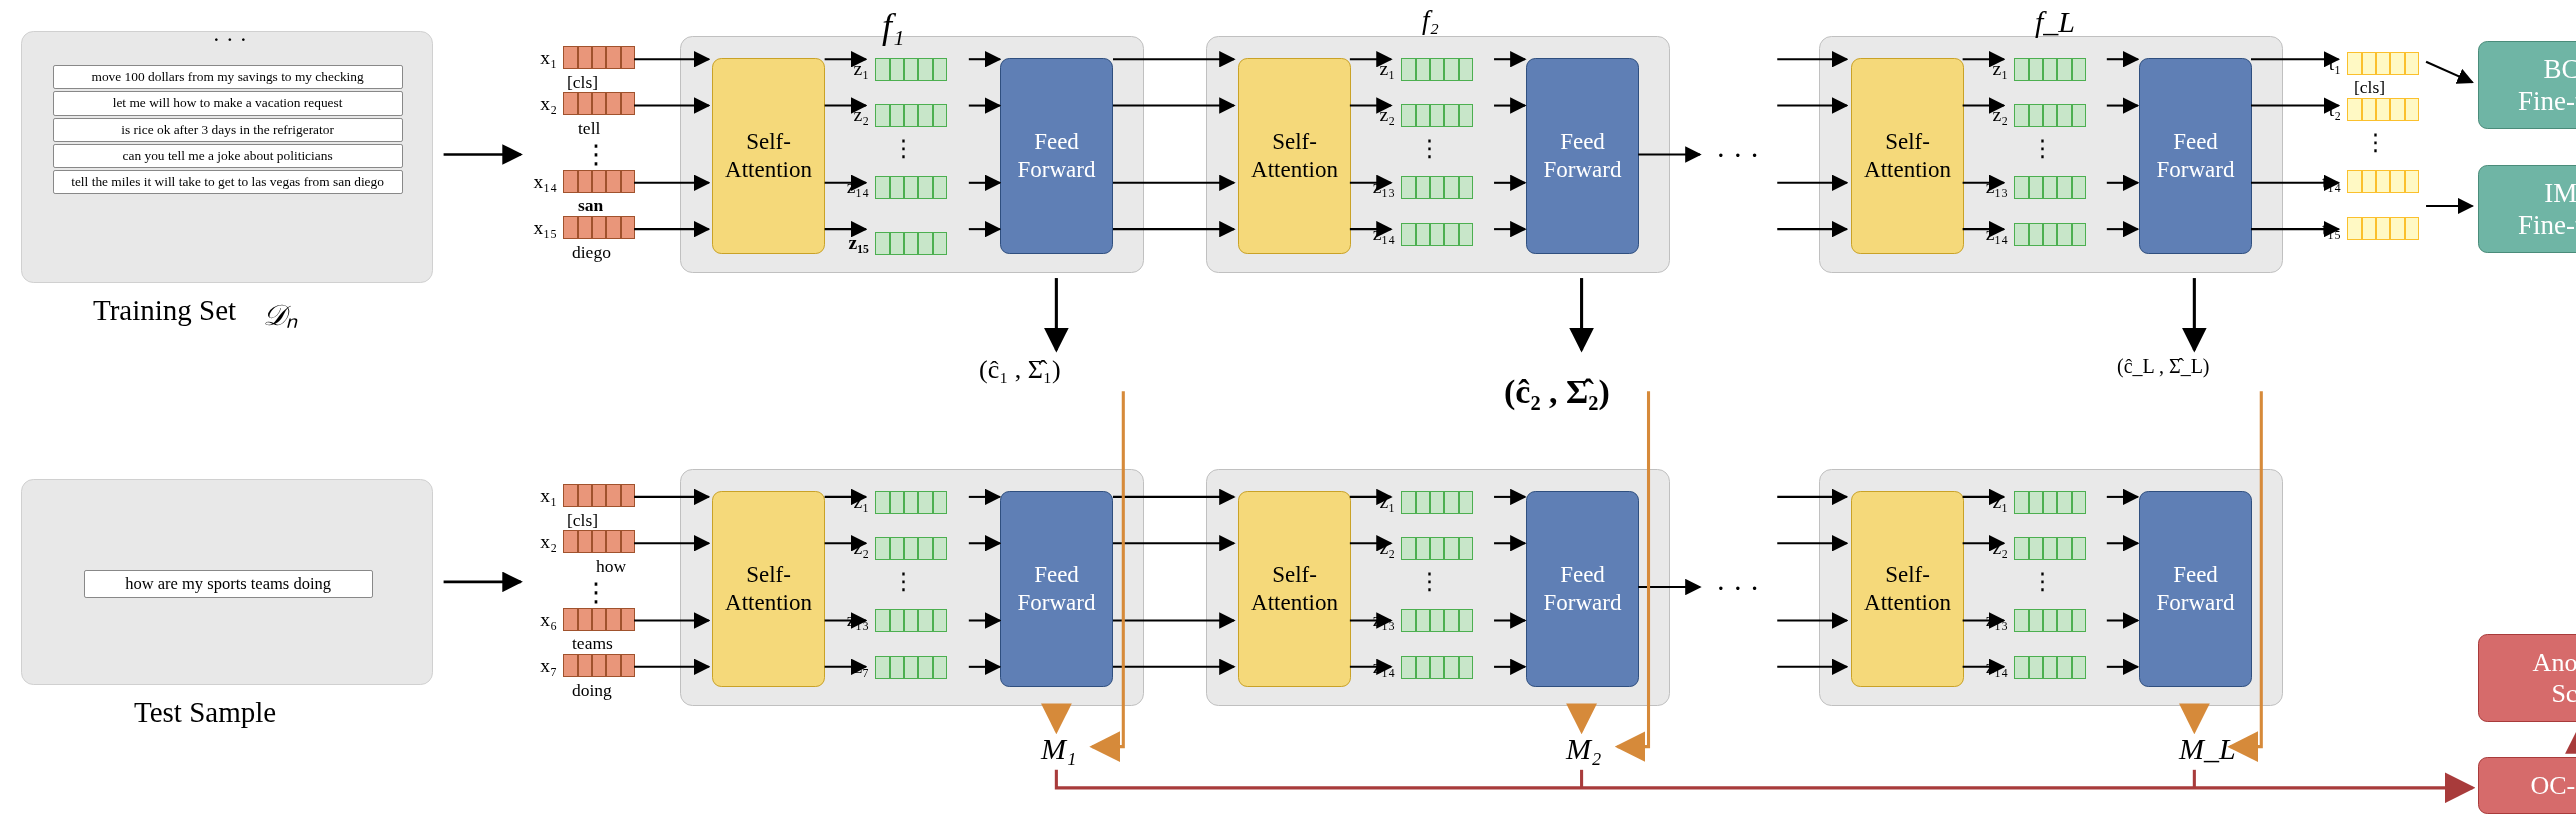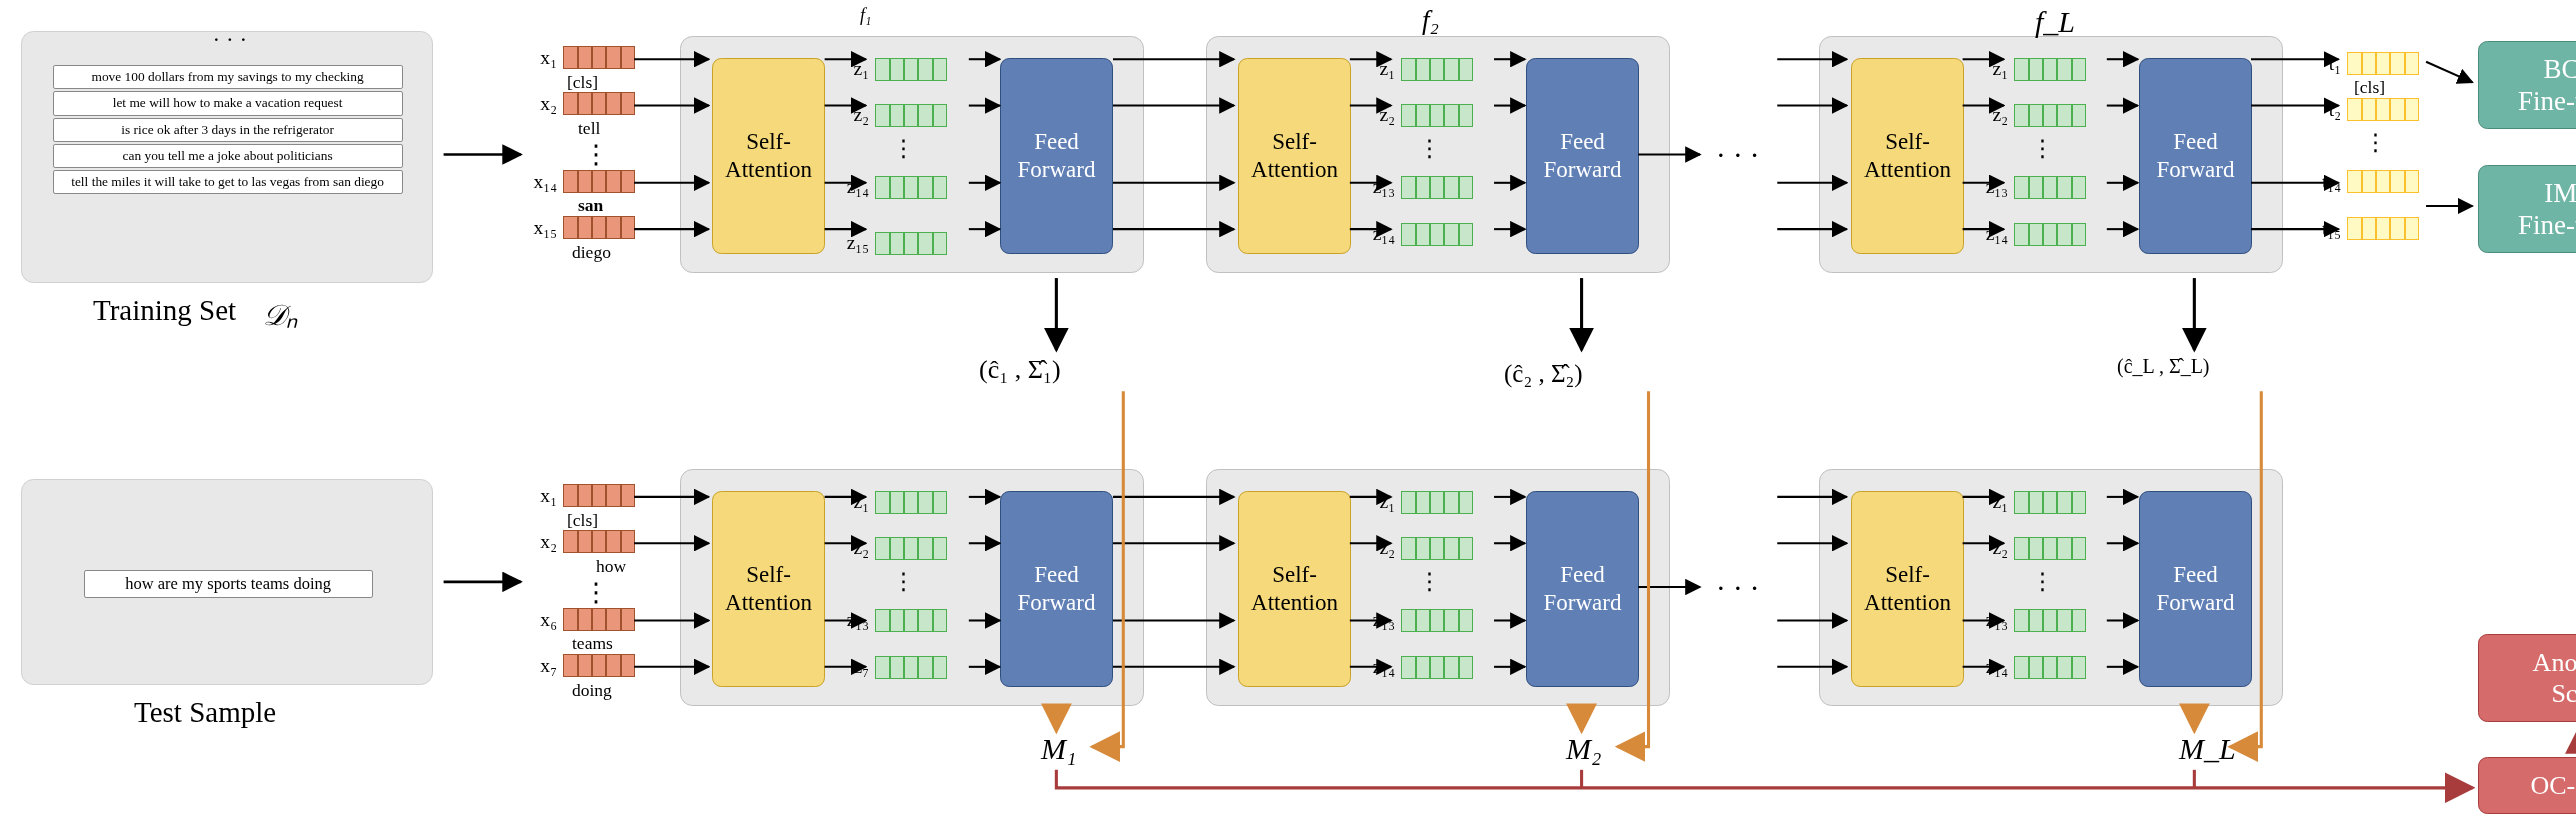--- a/index.html
+++ b/index.html
@@ -179,33 +179,33 @@
     <div class="token-row" style="top:118px;">
         <div class="token-label" style="width:23px;">z₁₄</div>
         <div class="token">
           <div class="token-cell green"></div>
           <div class="token-cell green"></div>
           <div class="token-cell green"></div>
           <div class="token-cell green"></div>
           <div class="token-cell green"></div>
         </div>
       </div>
-    <div class="token-row" style="top:174px;">
+    <div class="token-row" style="top:174px;font-weight:bold;">
         <div class="token-label" style="width:23px;">z₁₅</div>
         <div class="token">
           <div class="token-cell green"></div>
           <div class="token-cell green"></div>
           <div class="token-cell green"></div>
           <div class="token-cell green"></div>
           <div class="token-cell green"></div>
         </div>
       </div>
   </div>
 </div>
-<div class="label label-script" style="left:860px; top:5.2px; font-size:18px;">f₁</div>
+<div class="label label-script" style="left:882px; top:5.2px; font-size:36px;">f₁</div>
 
 <div class="block" style="left:1206px; top:36px; width:464px; height:237px;">
   <div class="module yellow" style="left:31px; top:20.6px; width:113px; height:196px;">
       <span style="white-space:pre-line;">Self-
 Attention</span>
     </div>
   <div class="module blue" style="left:319px; top:20.6px; width:113px; height:196px;">
       <span style="white-space:pre-line;">Feed
 Forward</span>
     </div>
@@ -360,21 +360,21 @@
 <div class="module teal" style="left:2478px; top:41px; width:206px; height:88px;">
     <span style="white-space:pre-line;">BCAD
 Fine-tuning</span>
   </div>
 <div class="module teal" style="left:2478px; top:165px; width:206px; height:88px;">
     <span style="white-space:pre-line;">IMLM
 Fine-tuning</span>
   </div>
 
 <div class="label" style="left:979px; top:355px; font-size:26px;">(ĉ₁ , Σ̂₁)</div>
-<div class="label" style="left:1504px; top:360px; font-size:25px;">(ĉ₂ , Σ̂₂)</div>
+<div class="label" style="left:1504px; top:373px; font-size:34px;font-weight:bold;">(ĉ₂ , Σ̂₂)</div>
 <div class="label" style="left:2117px; top:355px; font-size:20px;">(ĉ_L , Σ̂_L)</div>
 
 <div class="block" style="left:680px; top:469px; width:464px; height:237px;">
   <div class="module yellow" style="left:31px; top:20.6px; width:113px; height:196px;">
       <span style="white-space:pre-line;">Self-
 Attention</span>
     </div>
   <div class="module blue" style="left:319px; top:20.6px; width:113px; height:196px;">
       <span style="white-space:pre-line;">Feed
 Forward</span>

